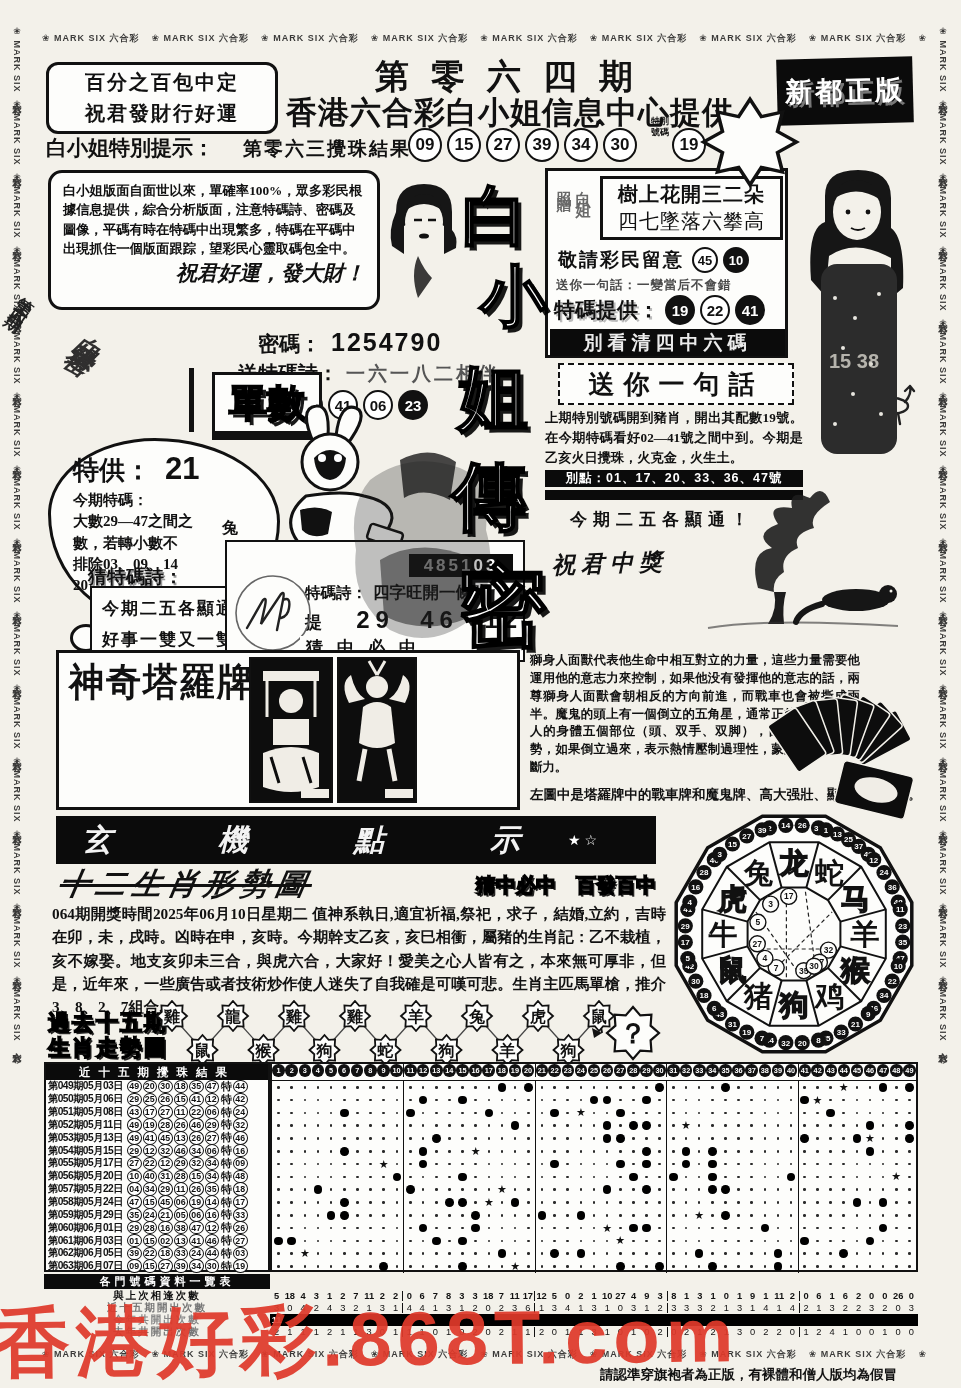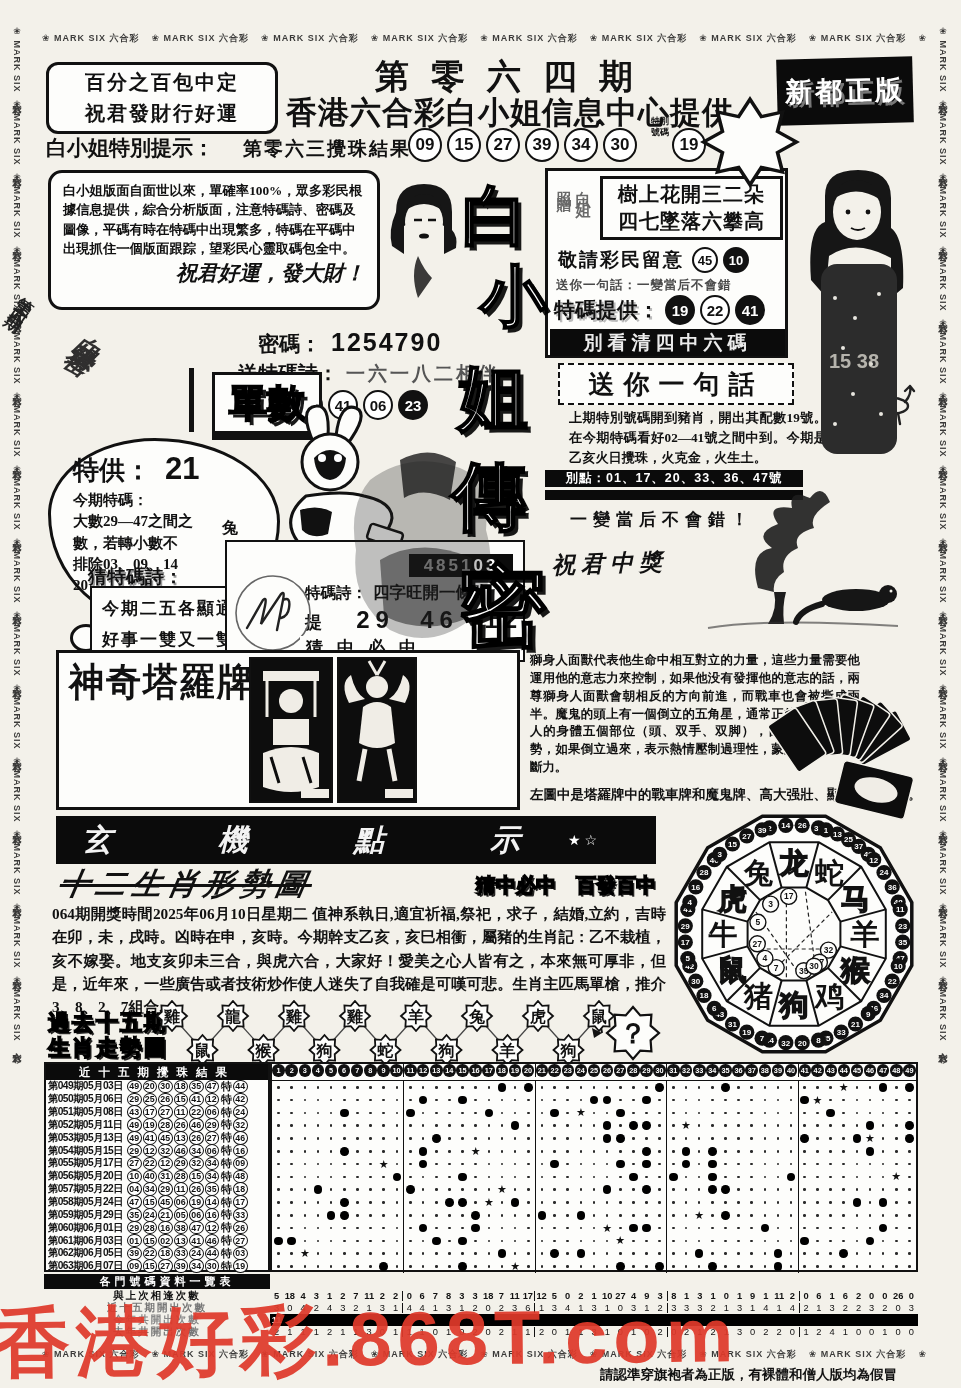--- a/index.html
+++ b/index.html
@@ -106,21 +106,21 @@
         <span class="ball b30">06</span>
         <span class="ball b30 dark">23</span>
       </span>
   </div>
 
   <div class="abs boxed" style="left:545px;top:168px;width:243px;height:190px;">
     <div class="abs prelines" style="left:6px;top:8px;writing-mode:vertical-rl;font-size:15px;font-weight:900;color:#444;opacity:.8;letter-spacing:6px;">白小姐
 照贈</div>
     <div class="abs boxed" style="left:52px;top:5px;width:183px;height:64px;display:flex;flex-direction:column;justify-content:center;align-items:center;">
       <div style="font-size:20px;font-weight:900;letter-spacing:1px;">樹上花開三二朵</div>
-      <div style="font-size:20px;font-weight:700;letter-spacing:1px;">四七墜落六攀高</div>
+      <div style="font-size:20px;font-weight:400;letter-spacing:1px;">四七墜落六攀高</div>
     </div>
     <div class="abs" style="left:10px;top:76px;display:flex;align-items:center;gap:8px;">
       <span class="serif" style="font-size:19px;font-weight:900;letter-spacing:2px;">敬請彩民留意</span>
       <span class="ballrow" id="wangBalls">
           <span class="ball b26">45</span>
           <span class="ball b26 dark">10</span>
         </span>
     </div>
     <div class="abs" style="left:8px;top:106px;font-size:12.5px;font-weight:900;color:#4a4a4a;letter-spacing:1px;">送你一句話：一變當后不會錯</div>
     <div class="abs" style="left:6px;top:124px;display:flex;align-items:center;gap:6px;">
@@ -153,26 +153,26 @@
         <circle cx="58" cy="226" r="2"></circle>
         <circle cx="86" cy="246" r="2"></circle>
         <circle cx="40" cy="256" r="2"></circle>
       </g>
     <text x="34" y="200" font-size="20" fill="#d8d5cc" font-weight="bold" opacity=".8">15 38</text>
   </svg>
 
   <div class="abs" style="left:558px;top:363px;width:232px;height:38px;border:2.5px dashed #111;display:flex;align-items:center;justify-content:center;background:#fdfdfb;">
     <span class="serif" style="font-size:26px;font-weight:900;letter-spacing:9px;">送你一句話</span>
   </div>
-  <div class="abs serif" style="left:569px;top:408px;width:258px;font-size:13.2px;font-weight:bold;line-height:1.5;text-align:justify;">上期特別號碼開到豬肖，開出其配數19號。在今期特碼看好02—41號之間中到。今期是乙亥火日攪珠，火克金，火生土。</div>
+  <div class="abs serif" style="left:545px;top:408px;width:258px;font-size:13.2px;font-weight:bold;line-height:1.5;text-align:justify;">上期特別號碼開到豬肖，開出其配數19號。在今期特碼看好02—41號之間中到。今期是乙亥火日攪珠，火克金，火生土。</div>
   <div class="abs blackbar" style="left:545px;top:470px;width:258px;height:17px;">
     <span style="font-size:12.5px;font-weight:900;letter-spacing:1px;">別點：01、17、20、33、36、47號</span>
   </div>
   <div class="abs blackbar" style="left:545px;top:490px;width:258px;height:10px;"></div>
-  <div class="abs serif" style="left:570px;top:508px;font-size:17px;font-weight:900;letter-spacing:6px;">一變當后不會錯！</div>
+  <div class="abs serif" style="left:570px;top:508px;font-size:17px;font-weight:900;letter-spacing:6px;">今期二五各顯通！</div>
   <div class="abs serif" style="left:552px;top:548px;font-size:23px;font-weight:900;font-style:italic;letter-spacing:6px;transform:rotate(-2deg);">祝君中獎</div>
 
   <svg class="abs" style="left:858px;top:382px;" width="62" height="46" viewBox="0 0 62 46">
     <g stroke="#222" stroke-width="2.4" fill="none" stroke-linecap="round">
       <ellipse cx="34" cy="24" rx="16" ry="8"></ellipse>
       <path d="M47 20 Q54 12 52 4 M52 4 L47 9 M52 4 L56 9"></path>
       <path d="M20 26 Q12 30 10 38 M30 32 L30 42 M40 31 L42 42 M24 31 L22 40"></path>
       <path d="M19 21 Q14 16 16 10"></path>
     </g>
   </svg>

